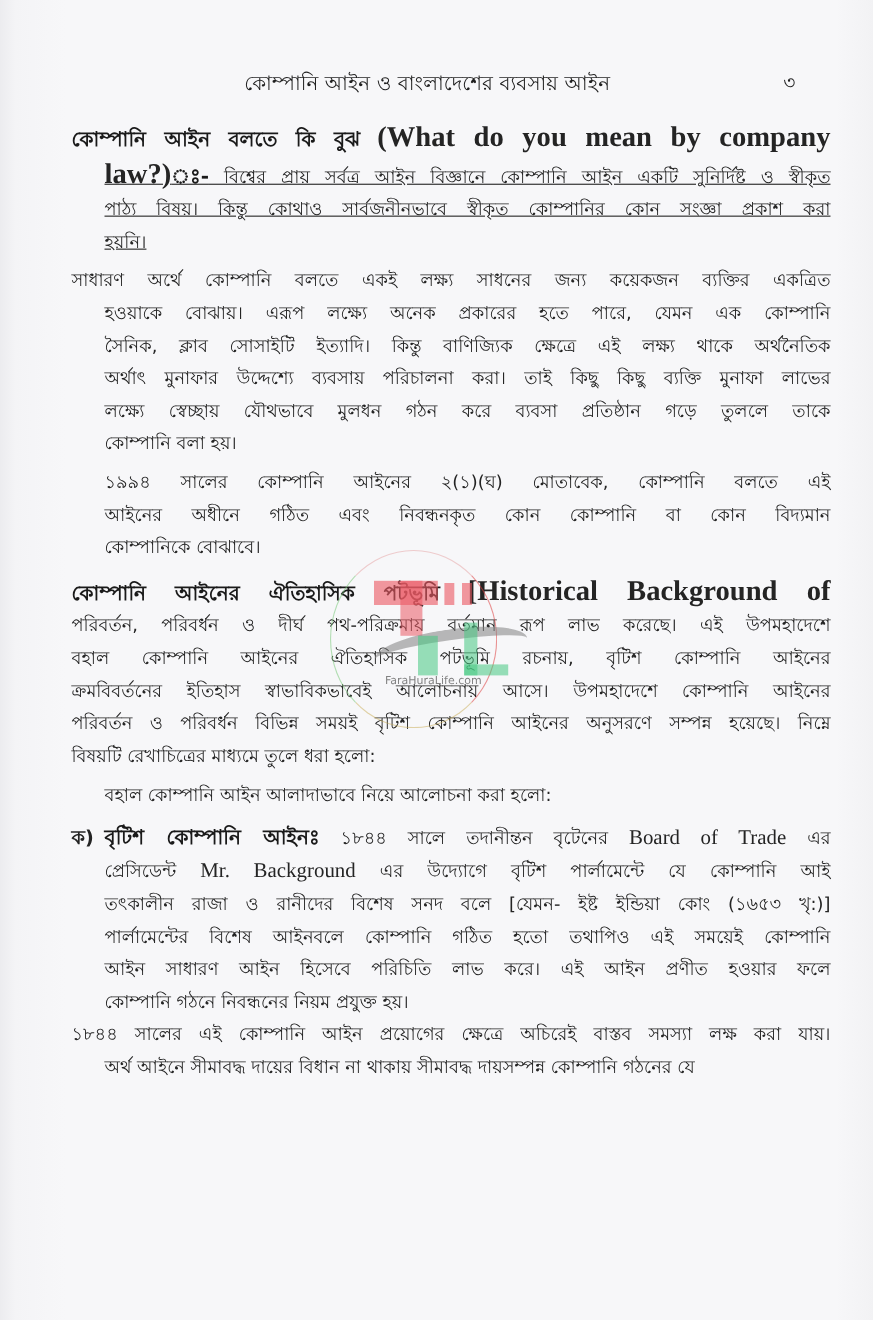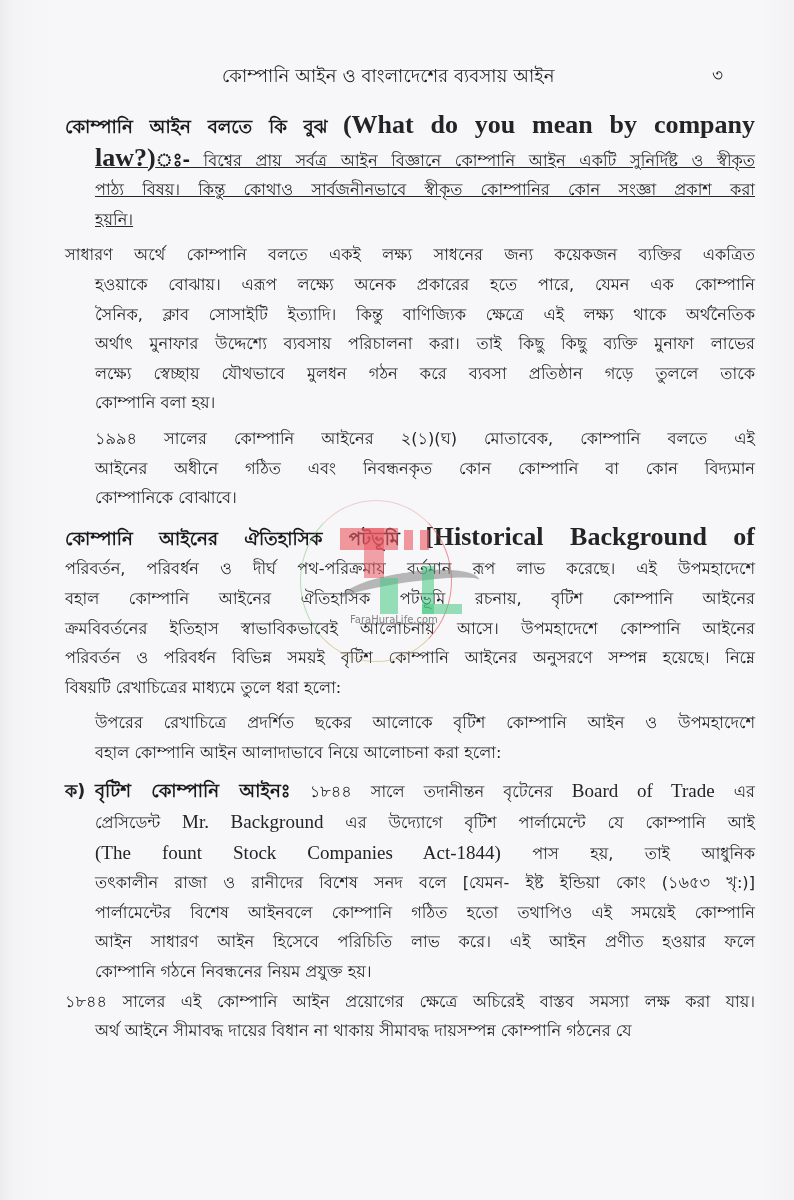--- a/index.html
+++ b/index.html
@@ -199,34 +199,30 @@
         <span class="en-bold">[Historical Background of</span>
       </span>
       <span class="justify-line">পরিবর্তন, পরিবর্ধন ও দীর্ঘ পথ-পরিক্রমায় বর্তমান রূপ লাভ করেছে। এই উপমহাদেশে</span>
       <span class="justify-line">বহাল কোম্পানি আইনের ঐতিহাসিক পটভূমি রচনায়, বৃটিশ কোম্পানি আইনের</span>
       <span class="justify-line">ক্রমবিবর্তনের ইতিহাস স্বাভাবিকভাবেই আলোচনায় আসে। উপমহাদেশে কোম্পানি আইনের</span>
       <span class="justify-line">পরিবর্তন ও পরিবর্ধন বিভিন্ন সময়ই বৃটিশ কোম্পানি আইনের অনুসরণে সম্পন্ন হয়েছে। নিম্নে</span>
       <span class="line">বিষয়টি রেখাচিত্রের মাধ্যমে তুলে ধরা হলো:</span>
     </div>
 
     <div class="para mt-s">
-      <span class="justify-line">উপরের রেখাচিত্রে প্রদর্শিত ছকের আলোকে বৃটিশ কোম্পানি আইন ও উপমহাদেশে</span>
       <span class="line">বহাল কোম্পানি আইন আলাদাভাবে নিয়ে আলোচনা করা হলো:</span>
     </div>
 
     <div class="para mt-m" style="margin-left:-30px;">
       <span class="justify-line">
         <span class="list-marker">ক)</span><span class="heading">বৃটিশ কোম্পানি আইনঃ</span><span> ১৮৪৪ সালে তদানীন্তন বৃটেনের </span><span class="en">Board of Trade</span><span> এর</span>
       </span>
       <div style="padding-left:30px;">
         <span class="justify-line">
           <span>প্রেসিডেন্ট </span><span class="en">Mr. Background</span><span> এর উদ্যোগে বৃটিশ পার্লামেন্টে যে কোম্পানি আই</span>
-        </span>
-        <span class="justify-line">
-          <span class="en">(The fount Stock Companies Act-1844)</span><span> পাস হয়, তাই আধুনিক</span>
         </span>
         <span class="justify-line">তৎকালীন রাজা ও রানীদের বিশেষ সনদ বলে [যেমন- ইষ্ট ইন্ডিয়া কোং (১৬৫৩ খৃ:)]</span>
         <span class="justify-line">পার্লামেন্টের বিশেষ আইনবলে কোম্পানি গঠিত হতো তথাপিও এই সময়েই কোম্পানি</span>
         <span class="justify-line">আইন সাধারণ আইন হিসেবে পরিচিতি লাভ করে। এই আইন প্রণীত হওয়ার ফলে</span>
         <span class="line">কোম্পানি গঠনে নিবন্ধনের নিয়ম প্রযুক্ত হয়।</span>
       </div>
     </div>
 
     <div class="para" style="margin-left:-30px;">
       <span class="justify-line">১৮৪৪ সালের এই কোম্পানি আইন প্রয়োগের ক্ষেত্রে অচিরেই বাস্তব সমস্যা লক্ষ করা যায়।</span>

